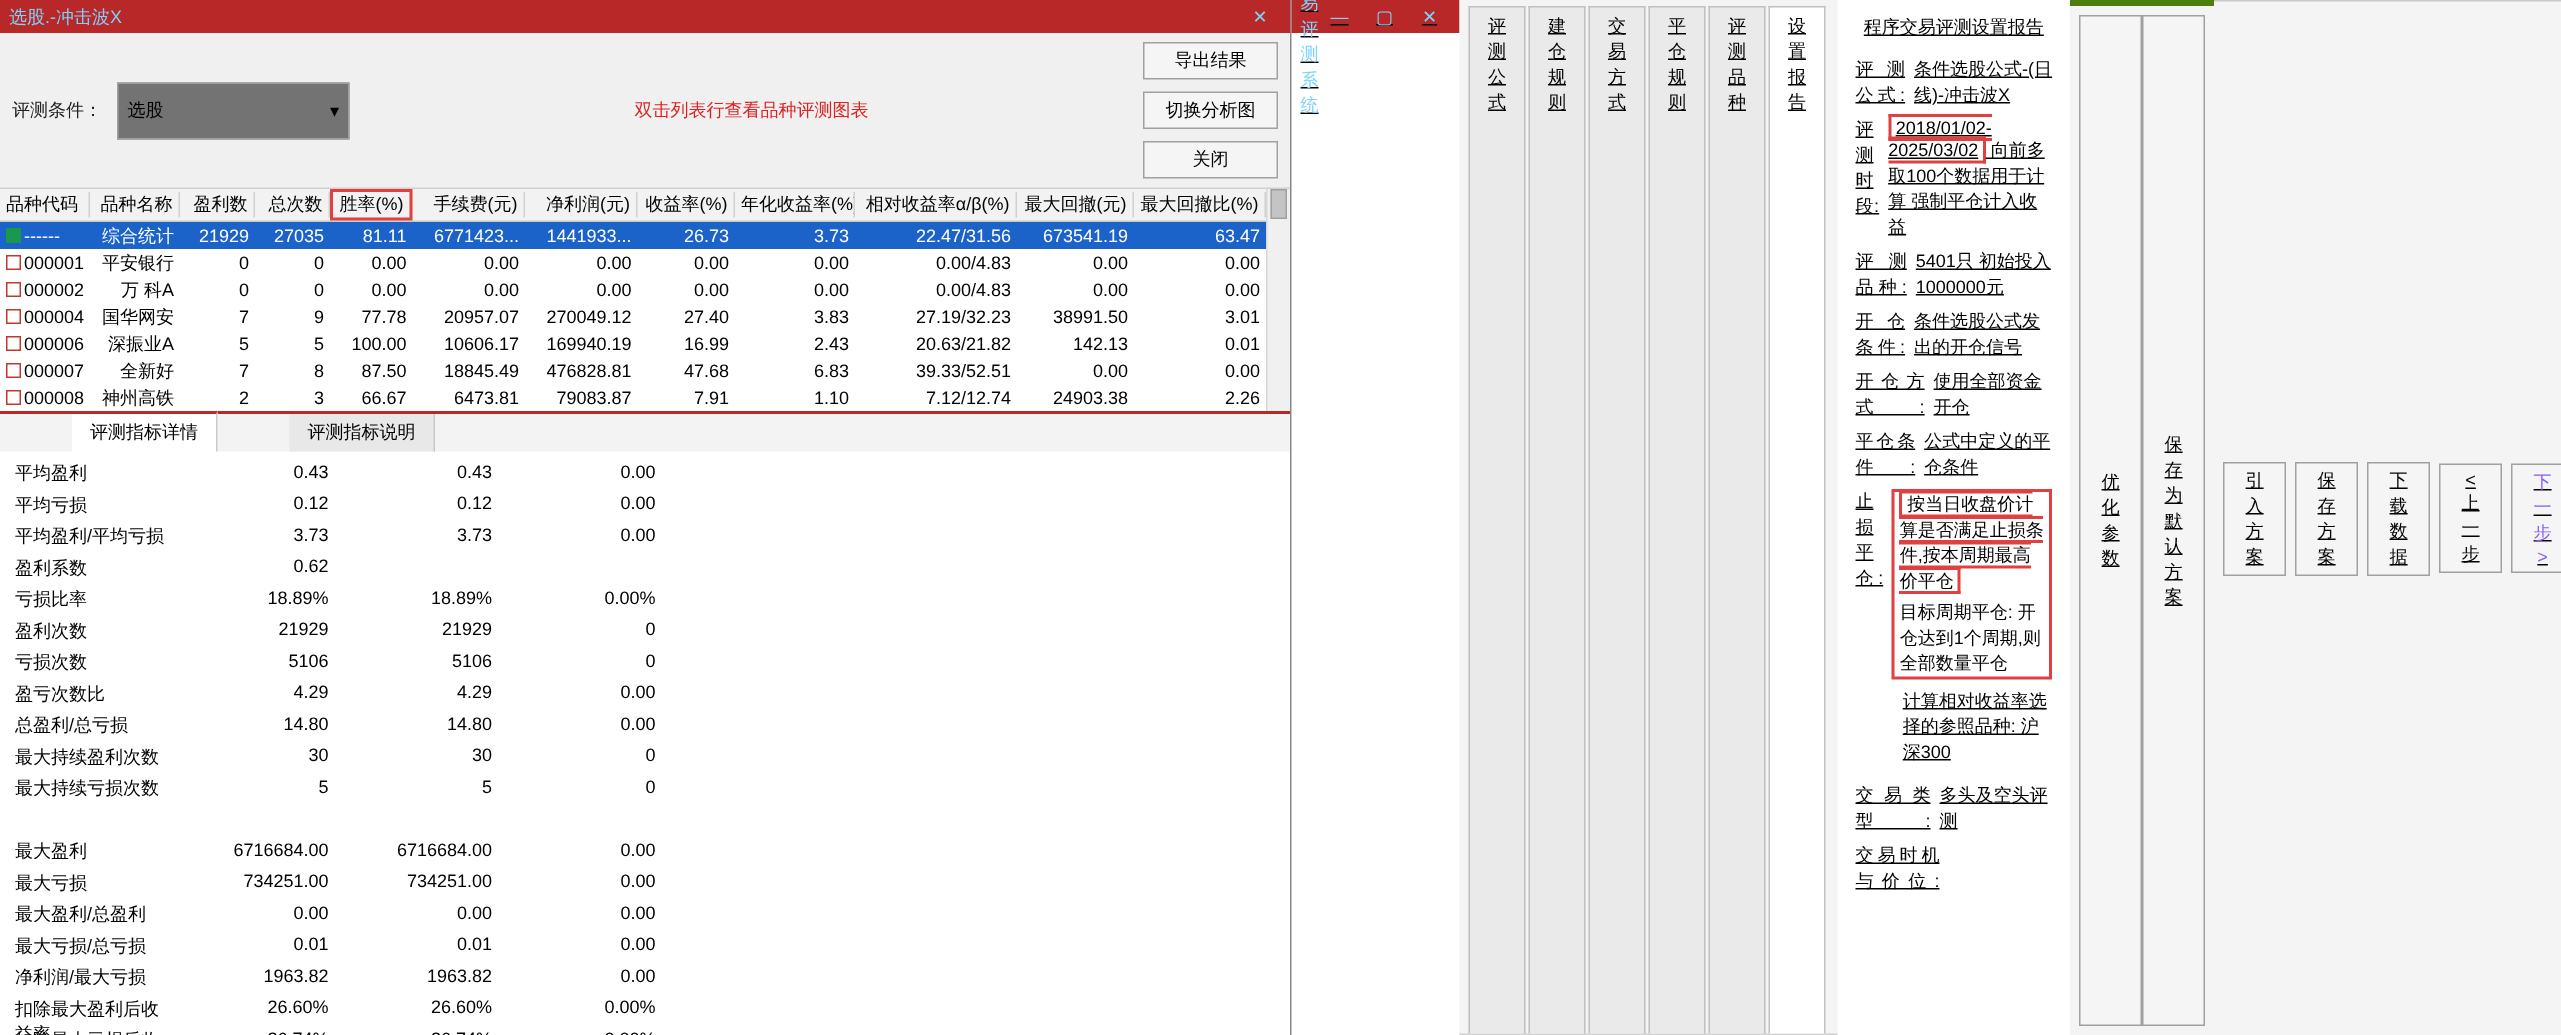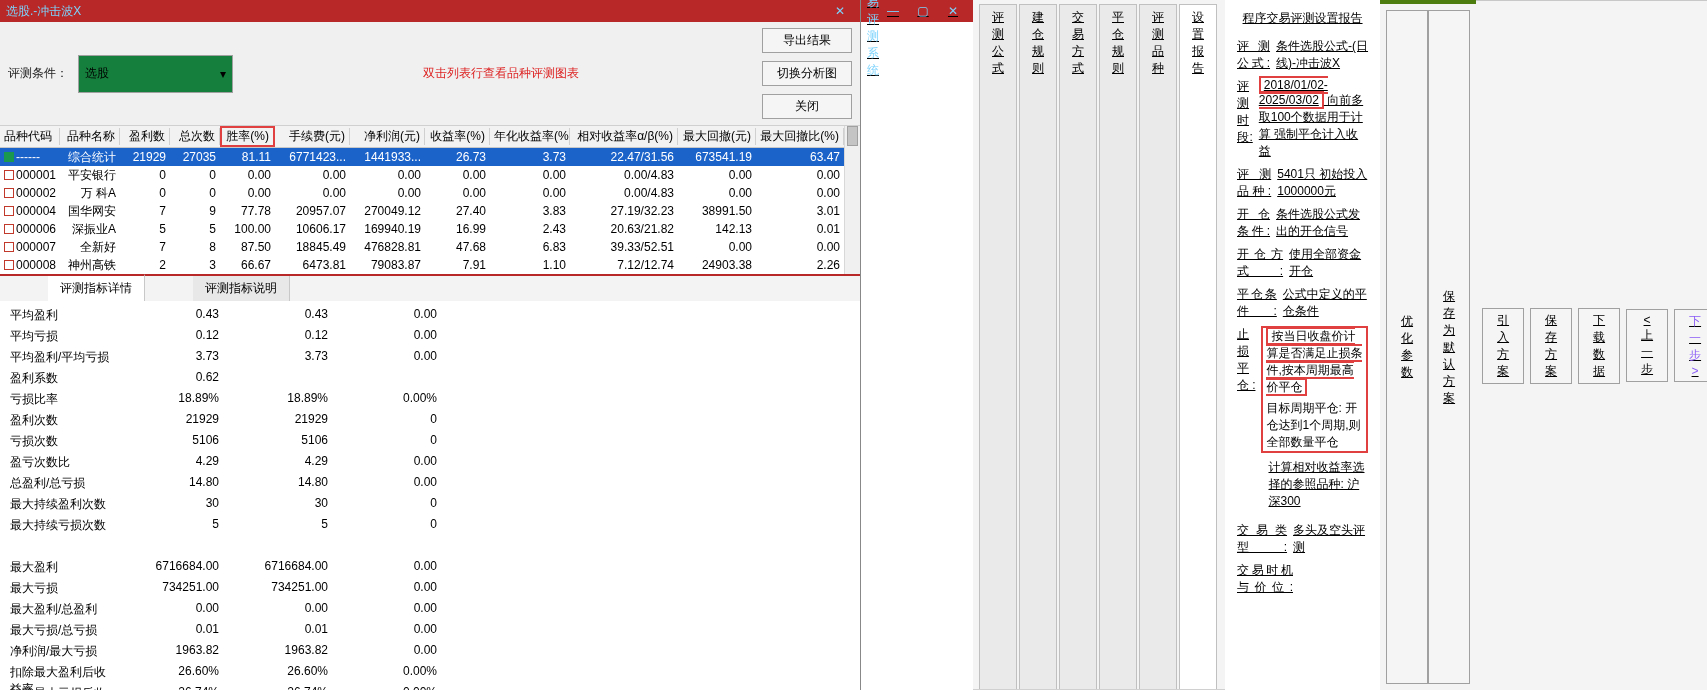--- a/index.html
+++ b/index.html
@@ -4,21 +4,21 @@
 <style>
 * { margin: 0; padding: 0; box-sizing: border-box; font-family: "Microsoft YaHei", sans-serif; font-size: 12px; }
 body { background: #000; display: flex; width: 1707px; height: 690px; overflow: hidden; }
 .panel-left { width: 912px; background: #fff; display: flex; flex-direction: column; border-right: 1px solid #888; }
 .panel-right { flex: 1; background: #fff; display: flex; flex-direction: row; text-decoration: underline; }
 .titlebar { background: #b82828; color: #7dd3fc; height: 22px; display: flex; align-items: center; padding: 0 6px; justify-content: space-between; }
 .titlebar-r { display: flex; gap: 2px; }
 .titlebar-btn { width: 28px; height: 18px; display: flex; align-items: center; justify-content: center; cursor: pointer; }
 .toolbar { background: #f0f0f0; border-bottom: 1px solid #d0d0d0; padding: 6px 8px; display: flex; align-items: center; gap: 10px; }
 .label { color: #222; }
-.select { border: 1px solid #a0a0a0; background: #15803d; padding: 2px 6px; width: 155px; height: 38px; display: flex; align-items: center; justify-content: space-between; }
+.select { border: 1px solid #a0a0a0; background: #737373; padding: 2px 6px; width: 155px; height: 38px; display: flex; align-items: center; justify-content: space-between; }
 .red-note { color: #d22; margin-left: 180px; }
 .btn { border: 1px solid #a0a0a0; background: #f5f5f5; padding: 3px 14px; cursor: pointer; }
 .toolbar .right { margin-left: auto; display: flex; gap: 8px; flex-direction: column; }
 .table-head { background: #f2f2f2; border-bottom: 1px solid #c8c8c8; display: flex; height: 22px; align-items: center; }
 .th { border-right: 1px solid #d0d0d0; padding: 0 4px; text-align: right; overflow: hidden; white-space: nowrap; }
 .th:first-child { text-align: left; }
 .th.highlight { border: 2px solid #e04040; }
 .tbody { flex-shrink: 0; }
 .tr { display: flex; height: 18px; align-items: center; }
 .tr.sel { background: #1b62c9; color: #fff; }

